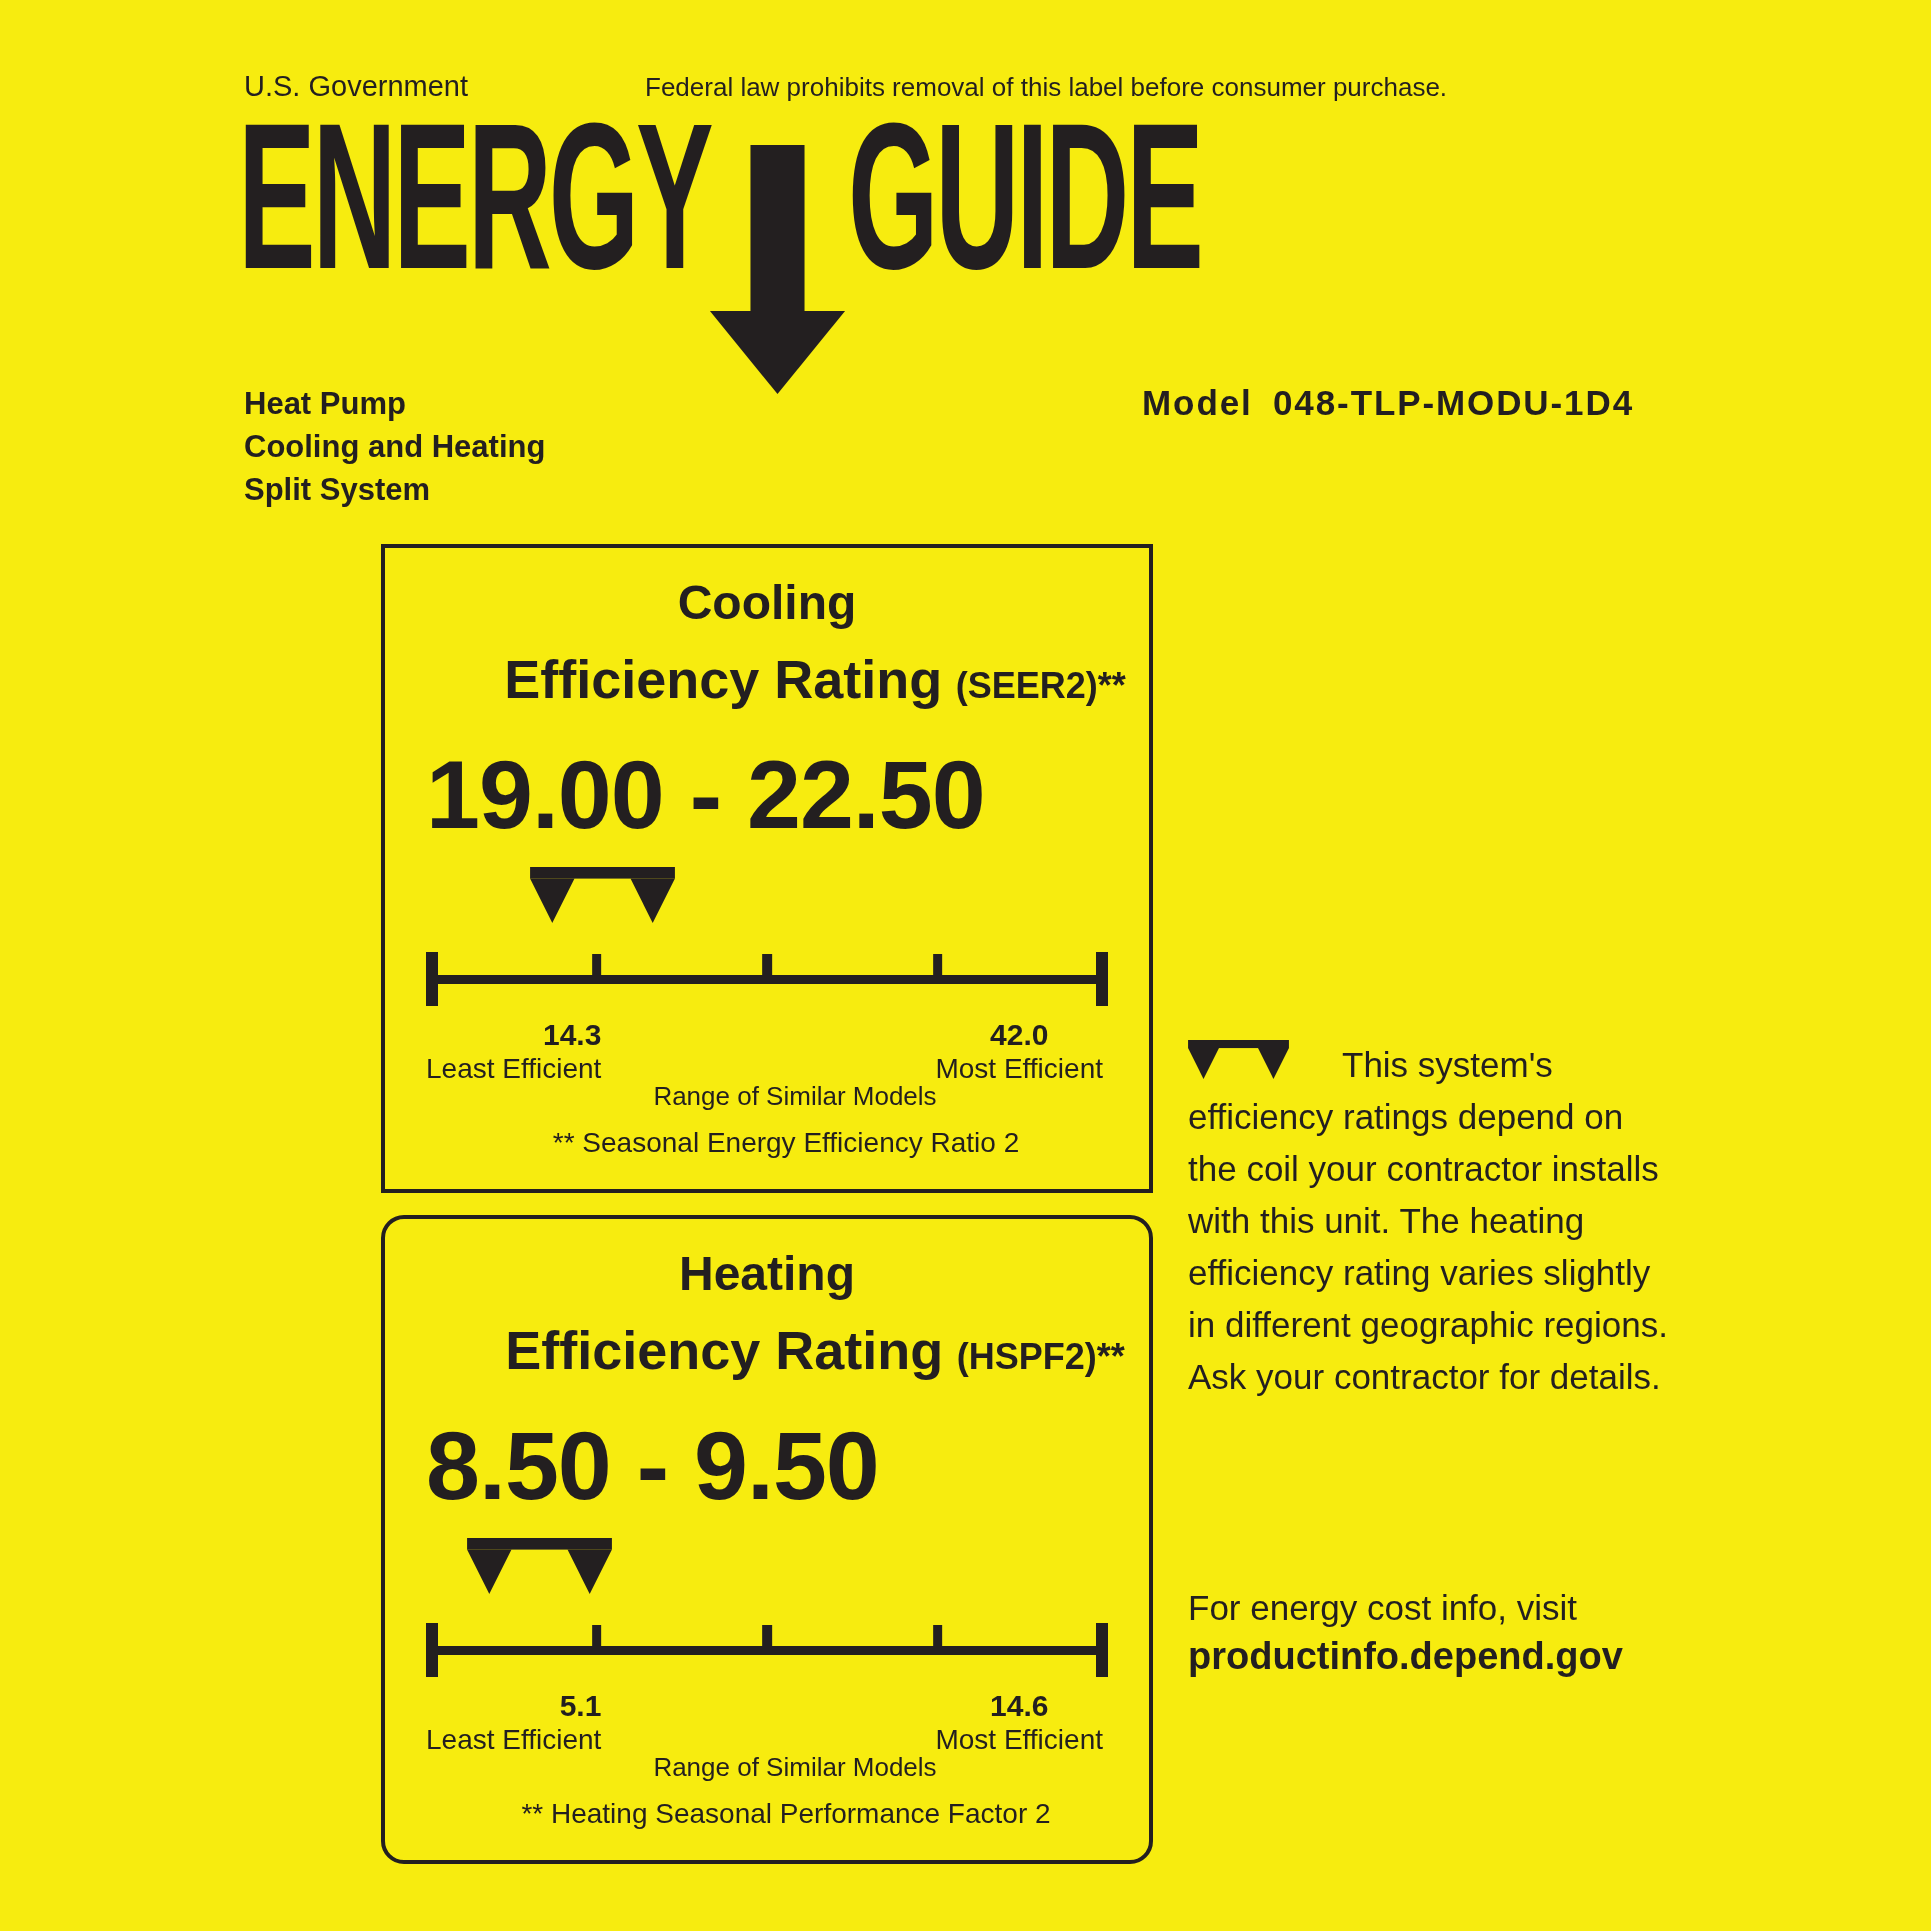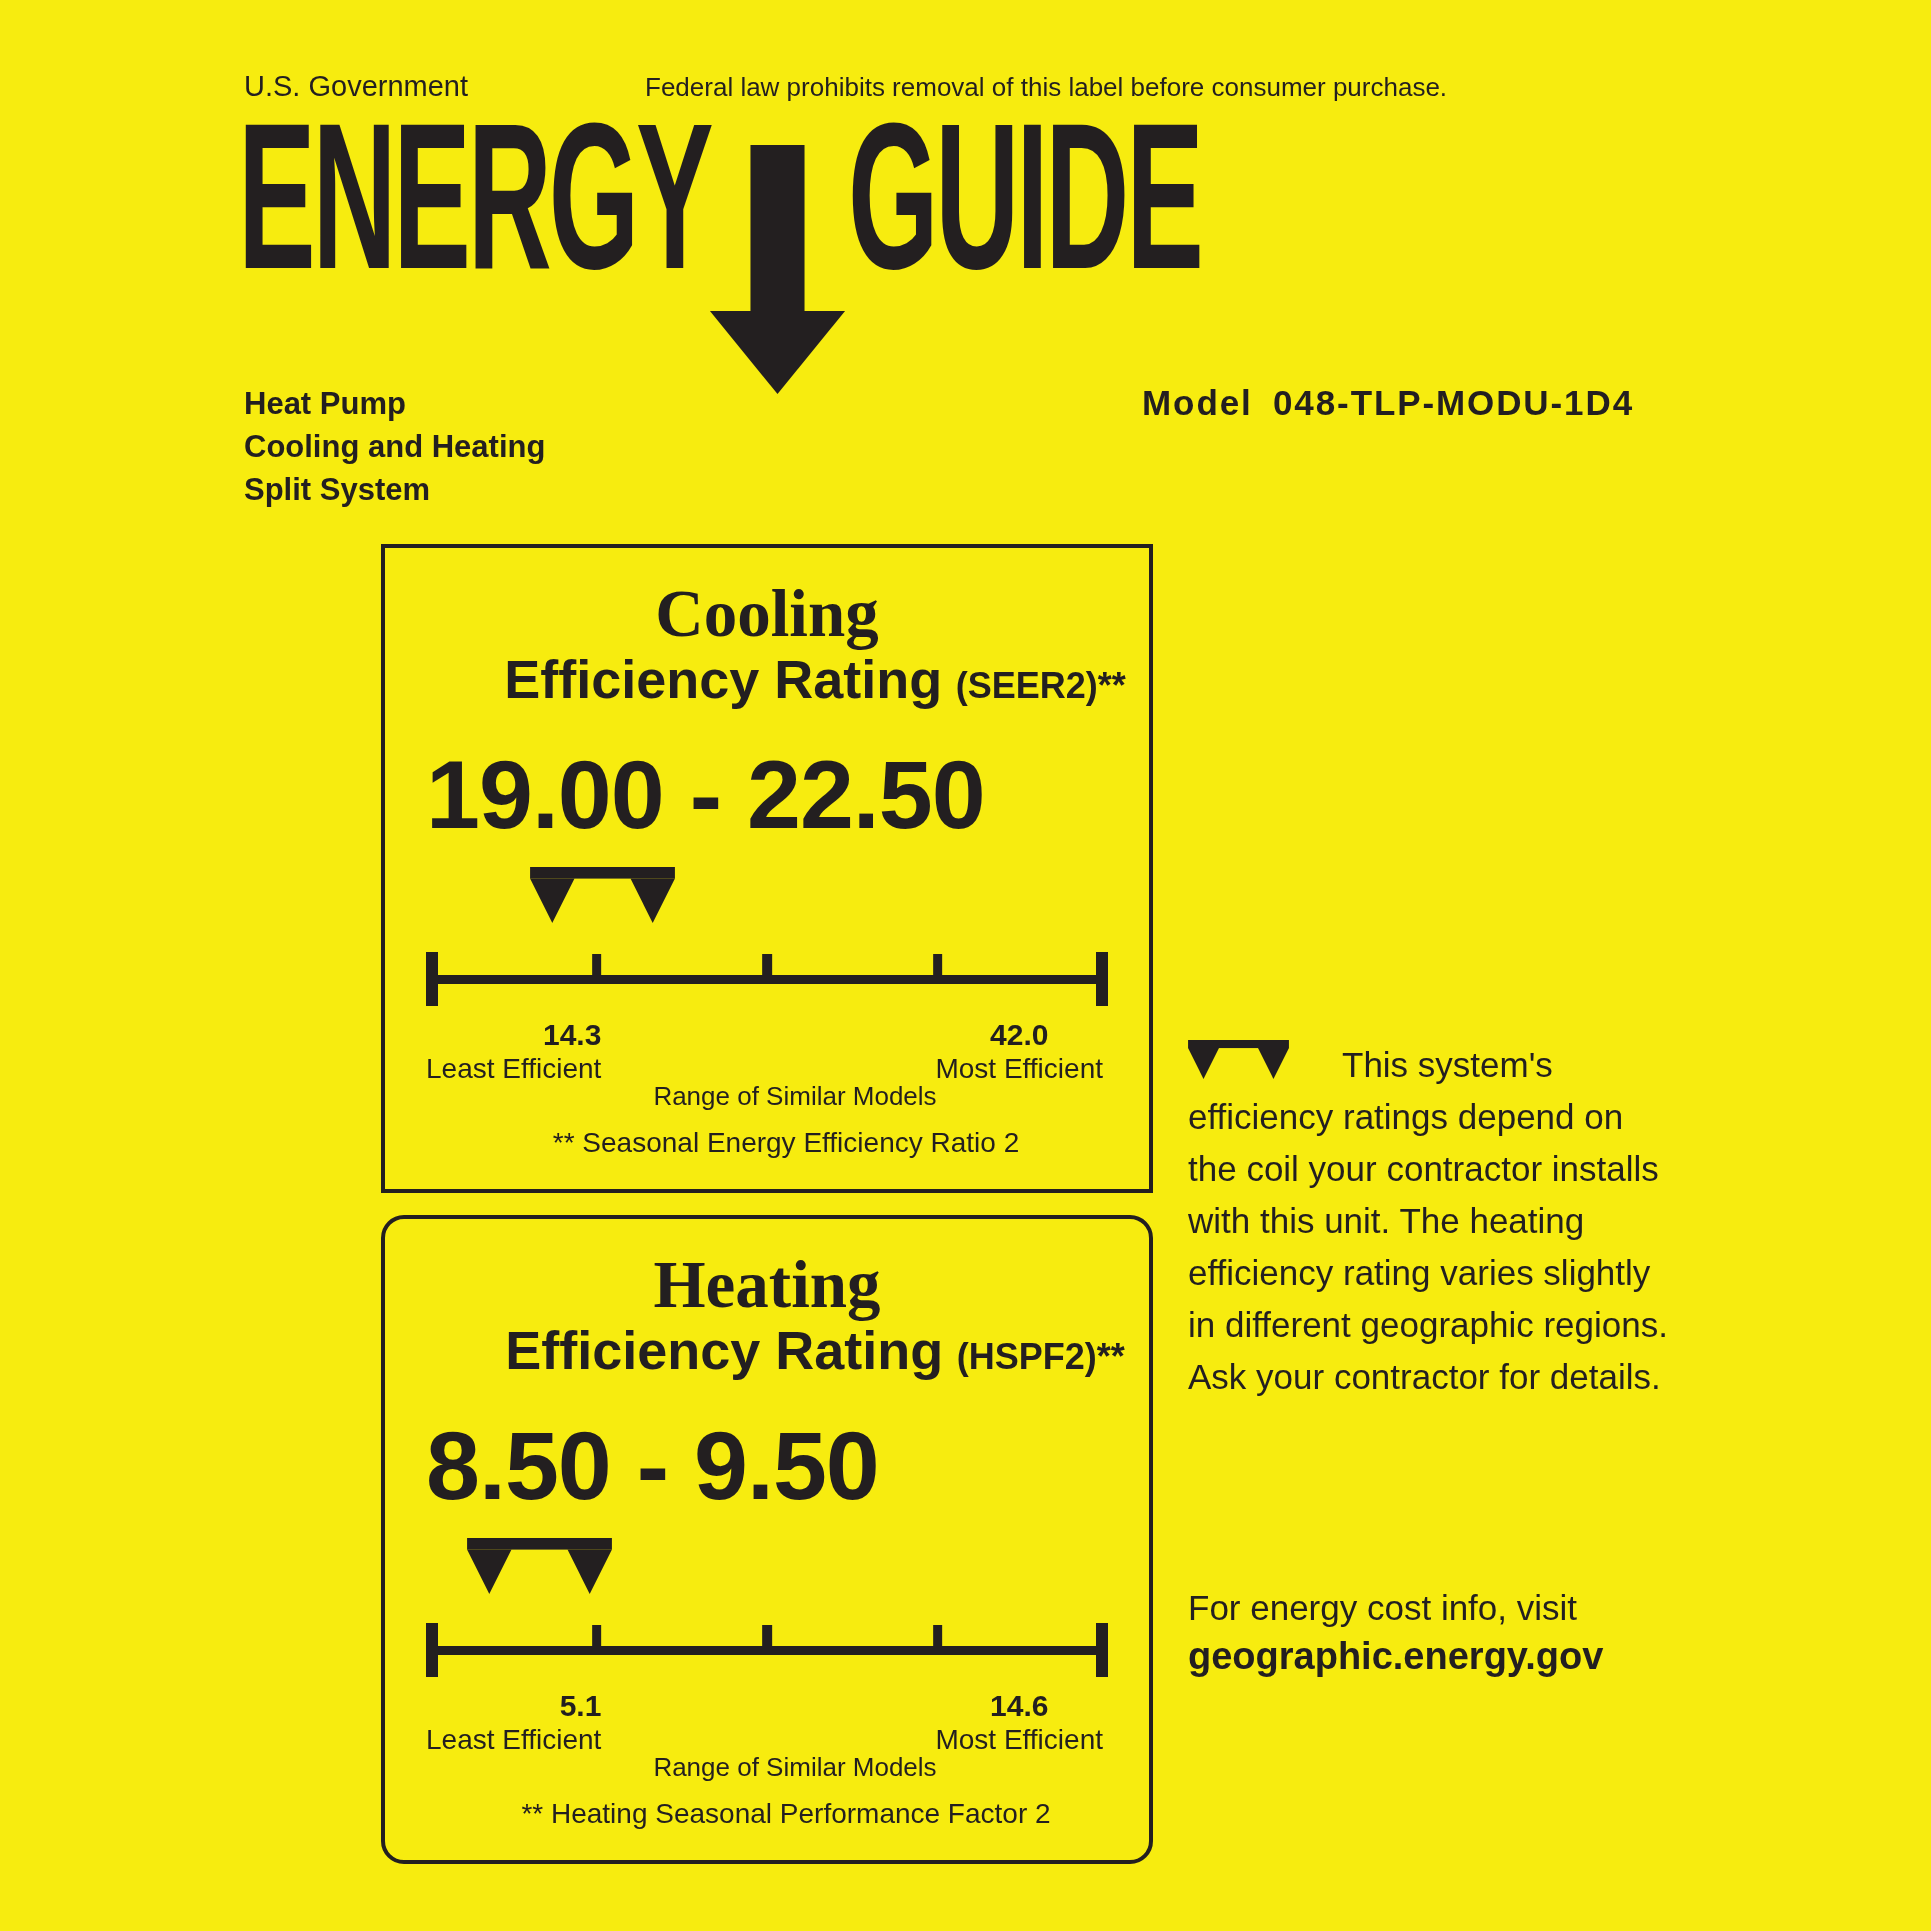--- a/index.html
+++ b/index.html
@@ -39,21 +39,21 @@
   .model { font-size:35px; font-weight:bold; letter-spacing:1.9px; word-spacing:8.7px; margin-top:5.8px; }
 
   
   .rating-box {
     left:381px; width:772px; height:649px;
     border:4.8px solid #231f20;
   }
   .box-cooling { top:544px; }
   .box-heating { top:1215px;border-radius:23px; }
 
-  .box-title { top:27px; left:0; width:100%; text-align:center; font-size:67px; font-weight:bold;font-family:Liberation Serif, serif; }
+  .box-title { top:27px; left:0; width:100%; text-align:center; font-size:48px; font-weight:bold; }
   .box-subtitle { top:100px; left:0; width:100%; text-align:center; font-weight:bold; white-space:nowrap;margin-left:48px; }
   .box-subtitle .rating-label { font-size:54px; }
   .box-subtitle .rating-code { font-size:36px; margin-left:13.5px; }
 
   .big-range { top:191px; left:41px; font-size:97px; font-weight:bold; letter-spacing:-1px; white-space:nowrap; }
 
   .range-marker { top:319px; width:145px; height:56px; }
   .box-cooling .range-marker { left:145px; }
   .box-heating .range-marker { left:82px; }
 
@@ -170,15 +170,15 @@
 <div class="abs sidebar-note">
   <svg width="101" height="39" viewBox="0 0 150 58" xmlns="http://www.w3.org/2000/svg">
     <rect class="marker-shape" x="0" y="0" width="150" height="12"></rect>
     <polygon class="marker-shape" points="0,12 46,12 23,58"></polygon>
     <polygon class="marker-shape" points="104,12 150,12 127,58"></polygon>
   </svg><span>This system's efficiency ratings depend on the coil your contractor installs with this unit. The heating efficiency rating varies slightly in different geographic regions. Ask your contractor for details.</span>
 </div>
 
 <div class="abs cost-info">
   <div class="cost-line1">For energy cost info, visit</div>
-  <div class="cost-line2">geographic.energy.gov</div>
+  <div class="cost-line2">productinfo.depend.gov</div>
 </div>
 
 
 </body></html>

